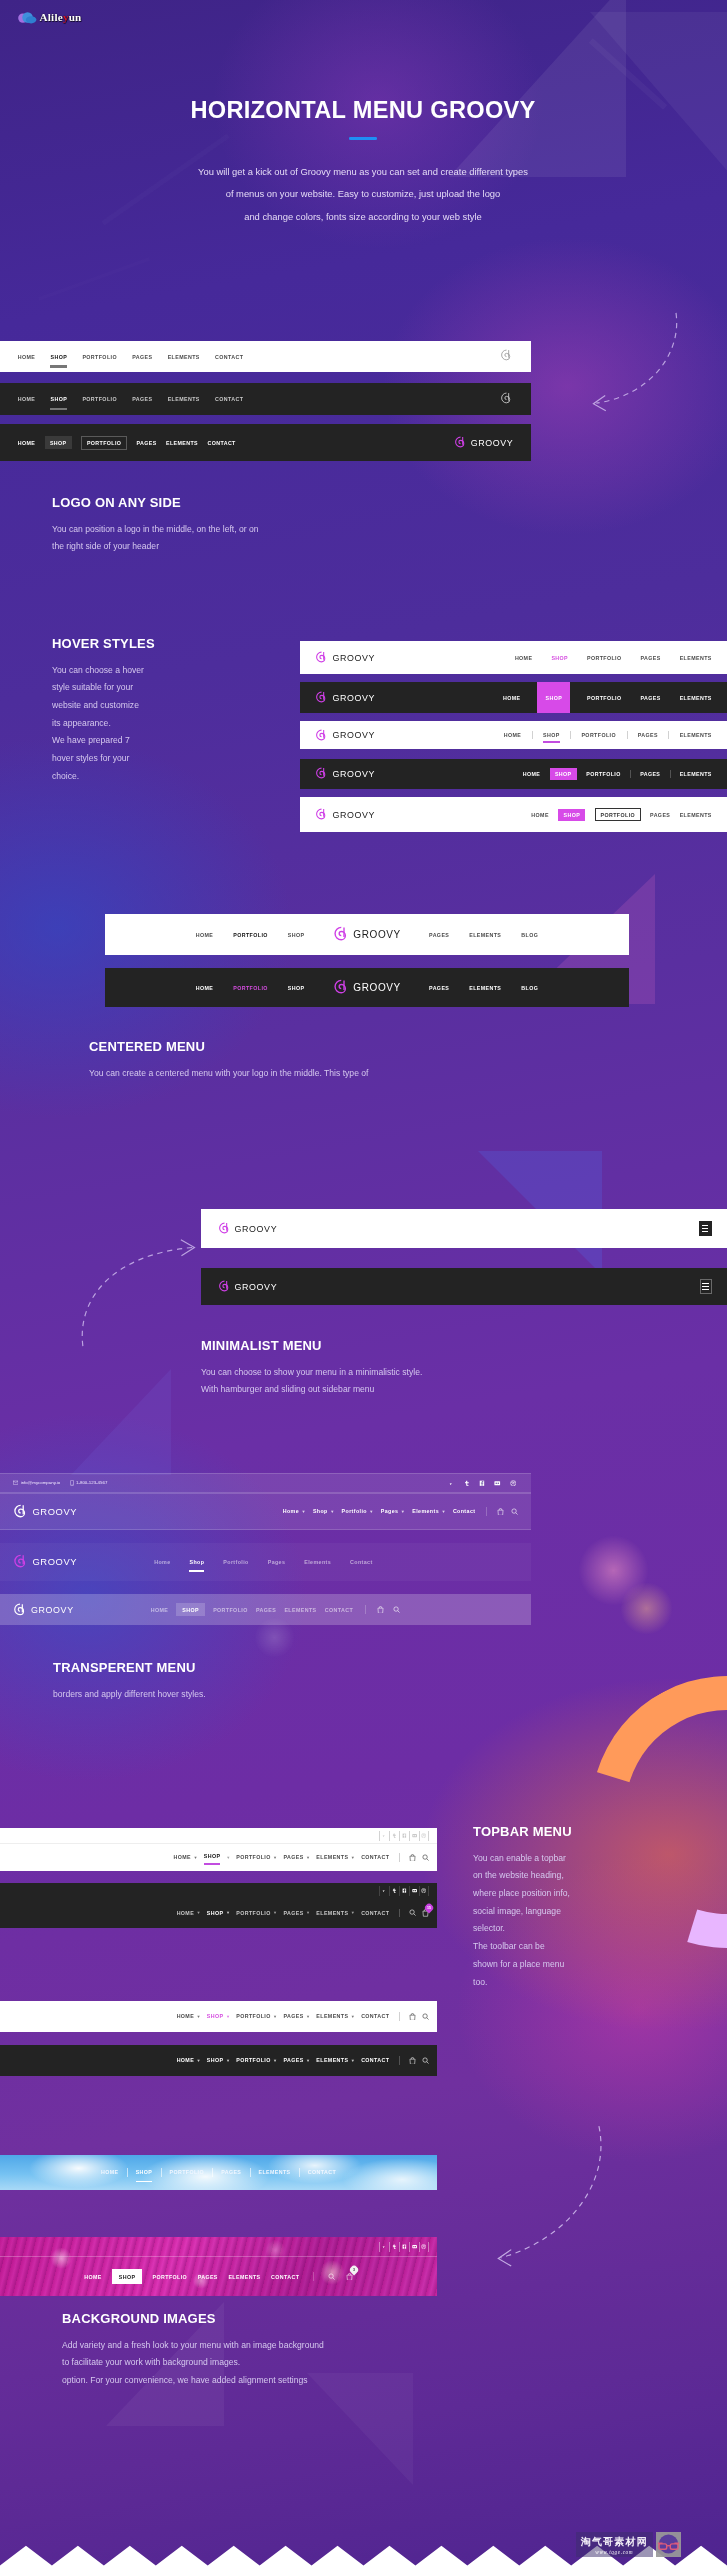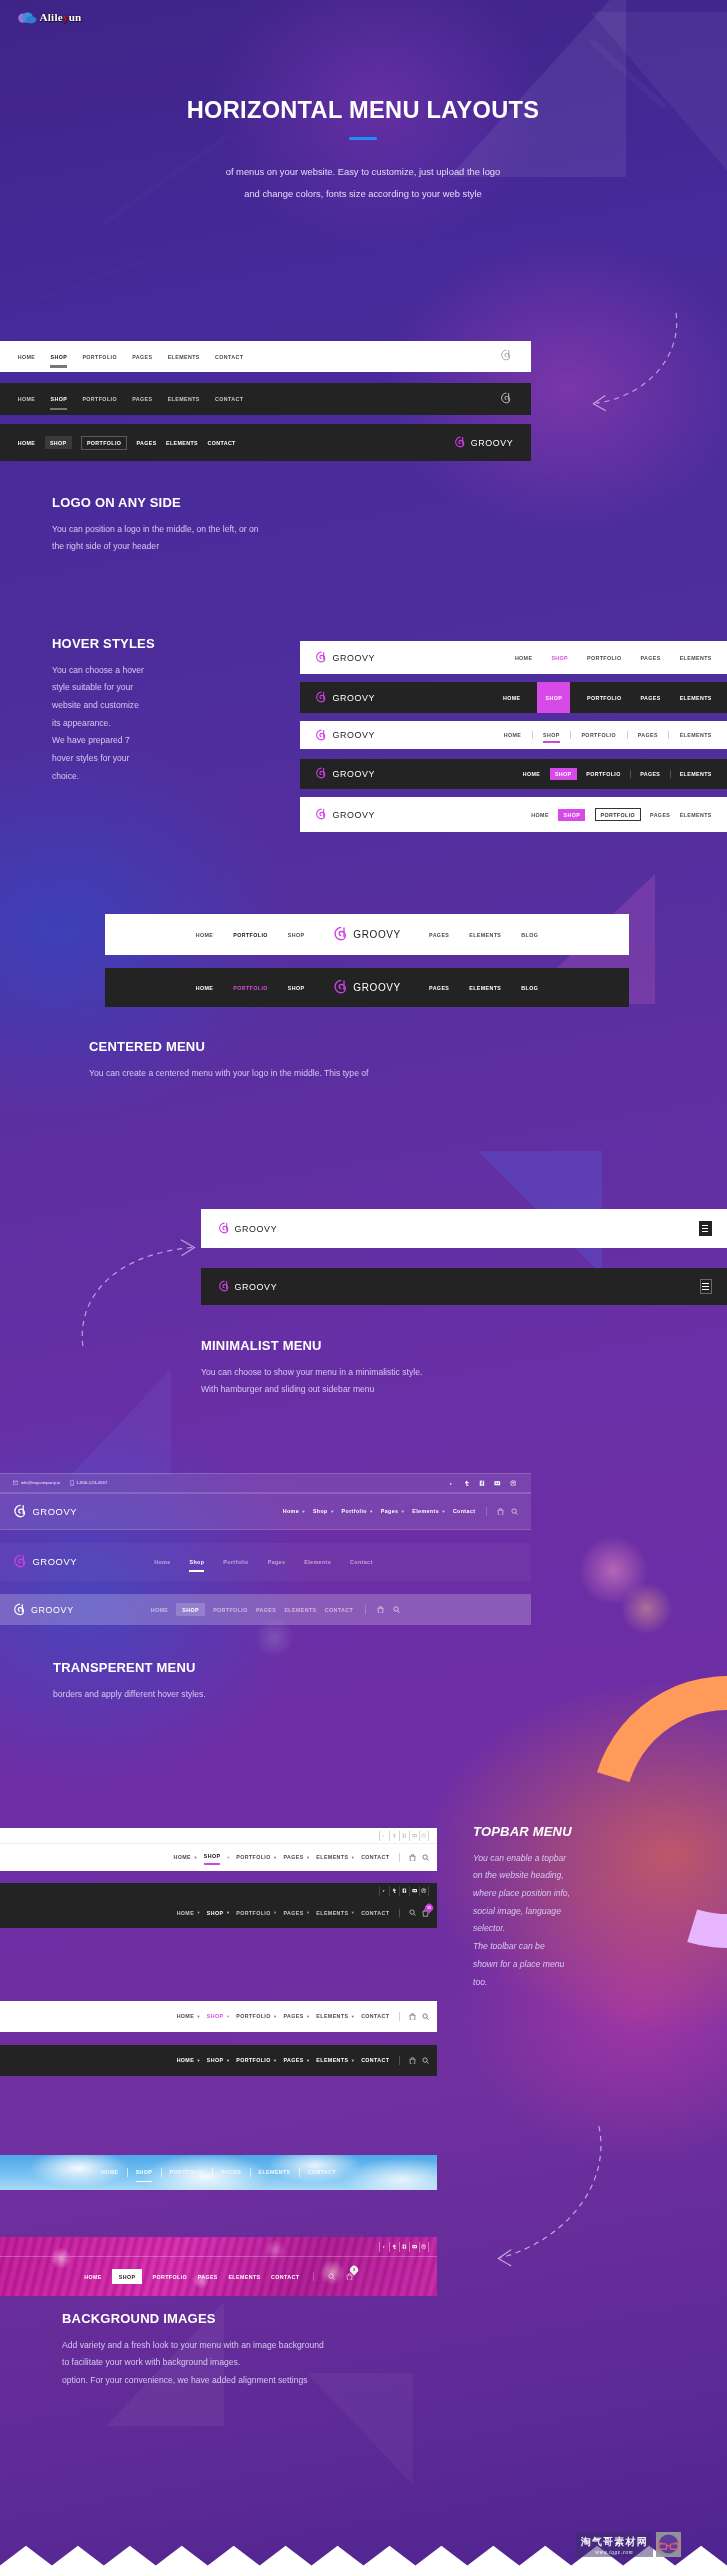--- a/index.html
+++ b/index.html
@@ -184,23 +184,24 @@
     <circle cx="10" cy="12" r="8" fill="#a26fe0"></circle>
     <circle cx="18" cy="11" r="9" fill="#3f8fdc"></circle>
     <ellipse cx="24" cy="15" rx="9" ry="6" fill="#2f7fd0"></ellipse>
   </svg>
   <div class="site-logo-text">
     <span>Alile</span><span style="color:#d4152a;">y</span><span>un</span>
   </div>
 </div>
 
 <div class="wrap" style="left:68px; top:97px; width:590px;">
-  <h1 class="page-title">HORIZONTAL MENU LAYOUTS</h1>
+  <h1 class="page-title">HORIZONTAL MENU GROOVY</h1>
   <div class="accent-bar"></div>
   <div style="margin-top:21px;">
+    <p class="lead">You will get a kick out of Groovy menu as you can set and create different types</p>
     <p class="lead">of menus on your website. Easy to customize, just upload the logo</p>
     <p class="lead">and change colors, fonts size according to your web style</p>
   </div>
 </div>
 
 <div class="bar white" style="left:0; top:341px; width:531px; height:31px; padding:0 17.7px;">
   <div class="nav light" style="gap:15.3px;">
     <a>HOME</a>
     <a class="active-dark underline-mark underline-grey">SHOP</a>
     <a>PORTFOLIO</a>
@@ -808,21 +809,21 @@
       </span>
     <span class="icon-btn">
         <svg width="7" height="7" viewBox="0 0 16 16">
           <circle cx="7" cy="7" r="5" fill="none" stroke="#fff" stroke-width="1.4"></circle>
           <path d="M11 11l4 4" stroke="#fff" stroke-width="1.4"></path>
         </svg>
       </span>
   </div>
 </div>
 
-<div class="wrap" style="left:473px; top:1824px; width:195px;font-style:italic;">
+<div class="wrap" style="left:473px; top:1824px; width:195px;">
   <h2 class="sec-title">TOPBAR MENU</h2>
   <p class="sec-body">You can enable a topbar</p>
   <p class="sec-body">on the website heading,</p>
   <p class="sec-body">where place position info,</p>
   <p class="sec-body">social image, language</p>
   <p class="sec-body">selector.</p>
   <p class="sec-body">The toolbar can be</p>
   <p class="sec-body">shown for a place menu</p>
   <p class="sec-body">too.</p>
 </div>

